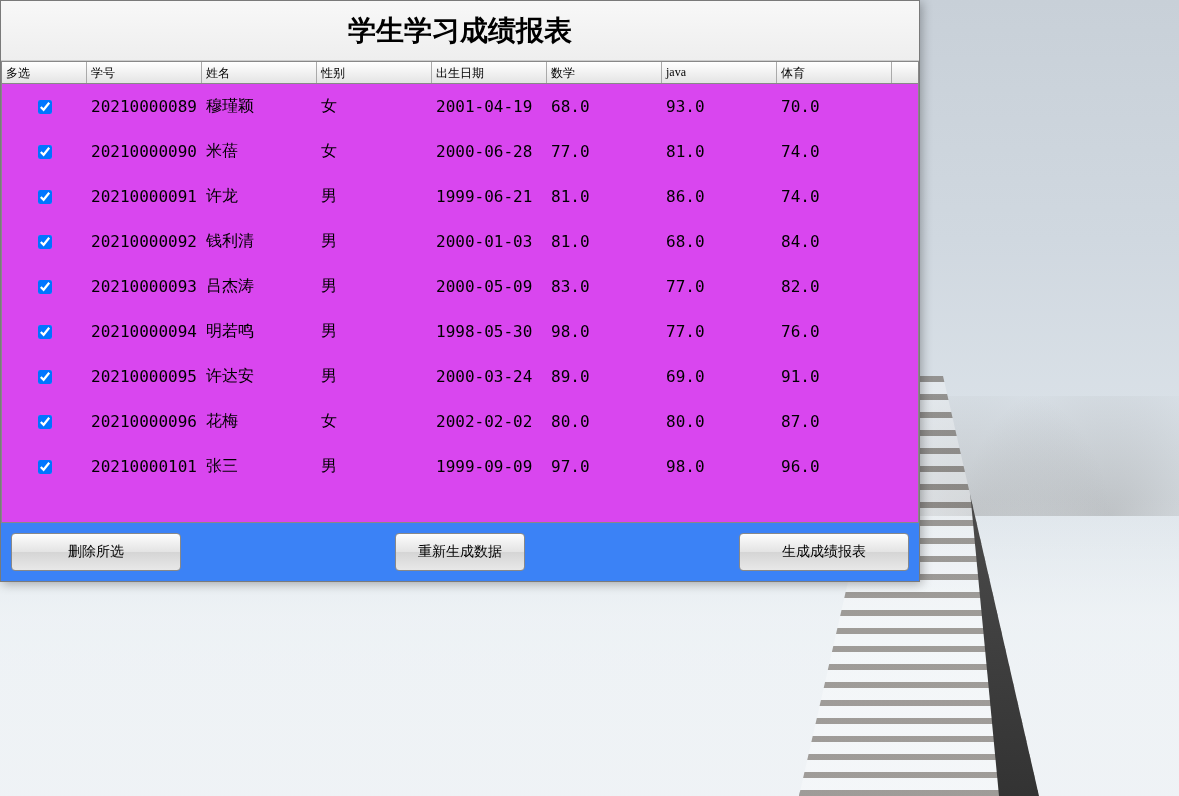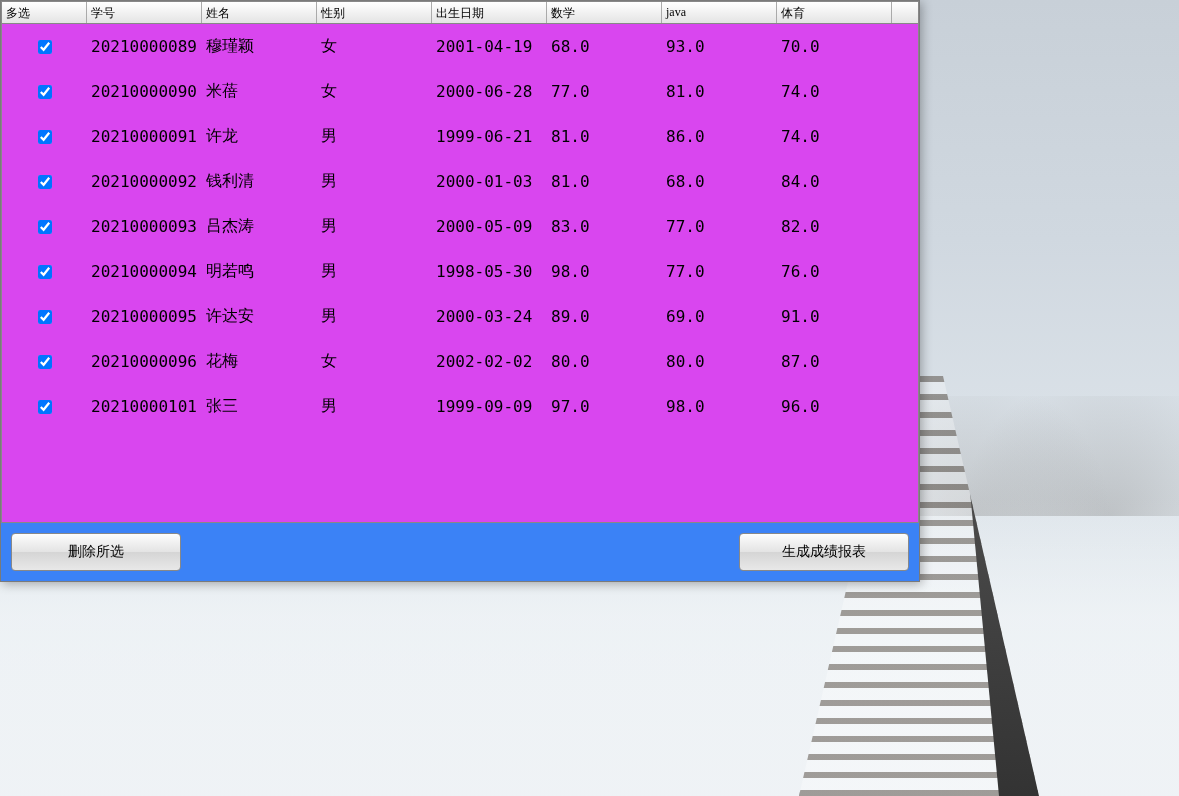--- a/index.html
+++ b/index.html
@@ -213,20 +213,23 @@
 <body>
 
 <div class="bg-scene">
   <div class="bg-snow-ground"></div>
   <div class="bg-trees"></div>
   <div class="bg-rails"></div>
 </div>
 
 <div class="window">
 
+  <div class="title-bar">
+    <h1>学生学习成绩报表</h1>
+  </div>
 
   <div class="table-container">
     <div class="table-header">
       <div class="th col-check">多选</div>
       <div class="th col-id">学号</div>
       <div class="th col-name">姓名</div>
       <div class="th col-gender">性别</div>
       <div class="th col-dob">出生日期</div>
       <div class="th col-math">数学</div>
       <div class="th col-java">java</div>
@@ -342,16 +345,17 @@
           <div class="td col-math">97.0</div>
           <div class="td col-java">98.0</div>
           <div class="td col-pe">96.0</div>
         </div>
       </div>
   </div>
 
 
   <div class="button-row-2">
     <button class="btn btn-big">删除所选</button>
+    <button class="btn btn-big" style="min-width:130px">重新生成数据</button>
     <button class="btn btn-big">生成成绩报表</button>
   </div>
 
 </div>
 
 </body></html>

